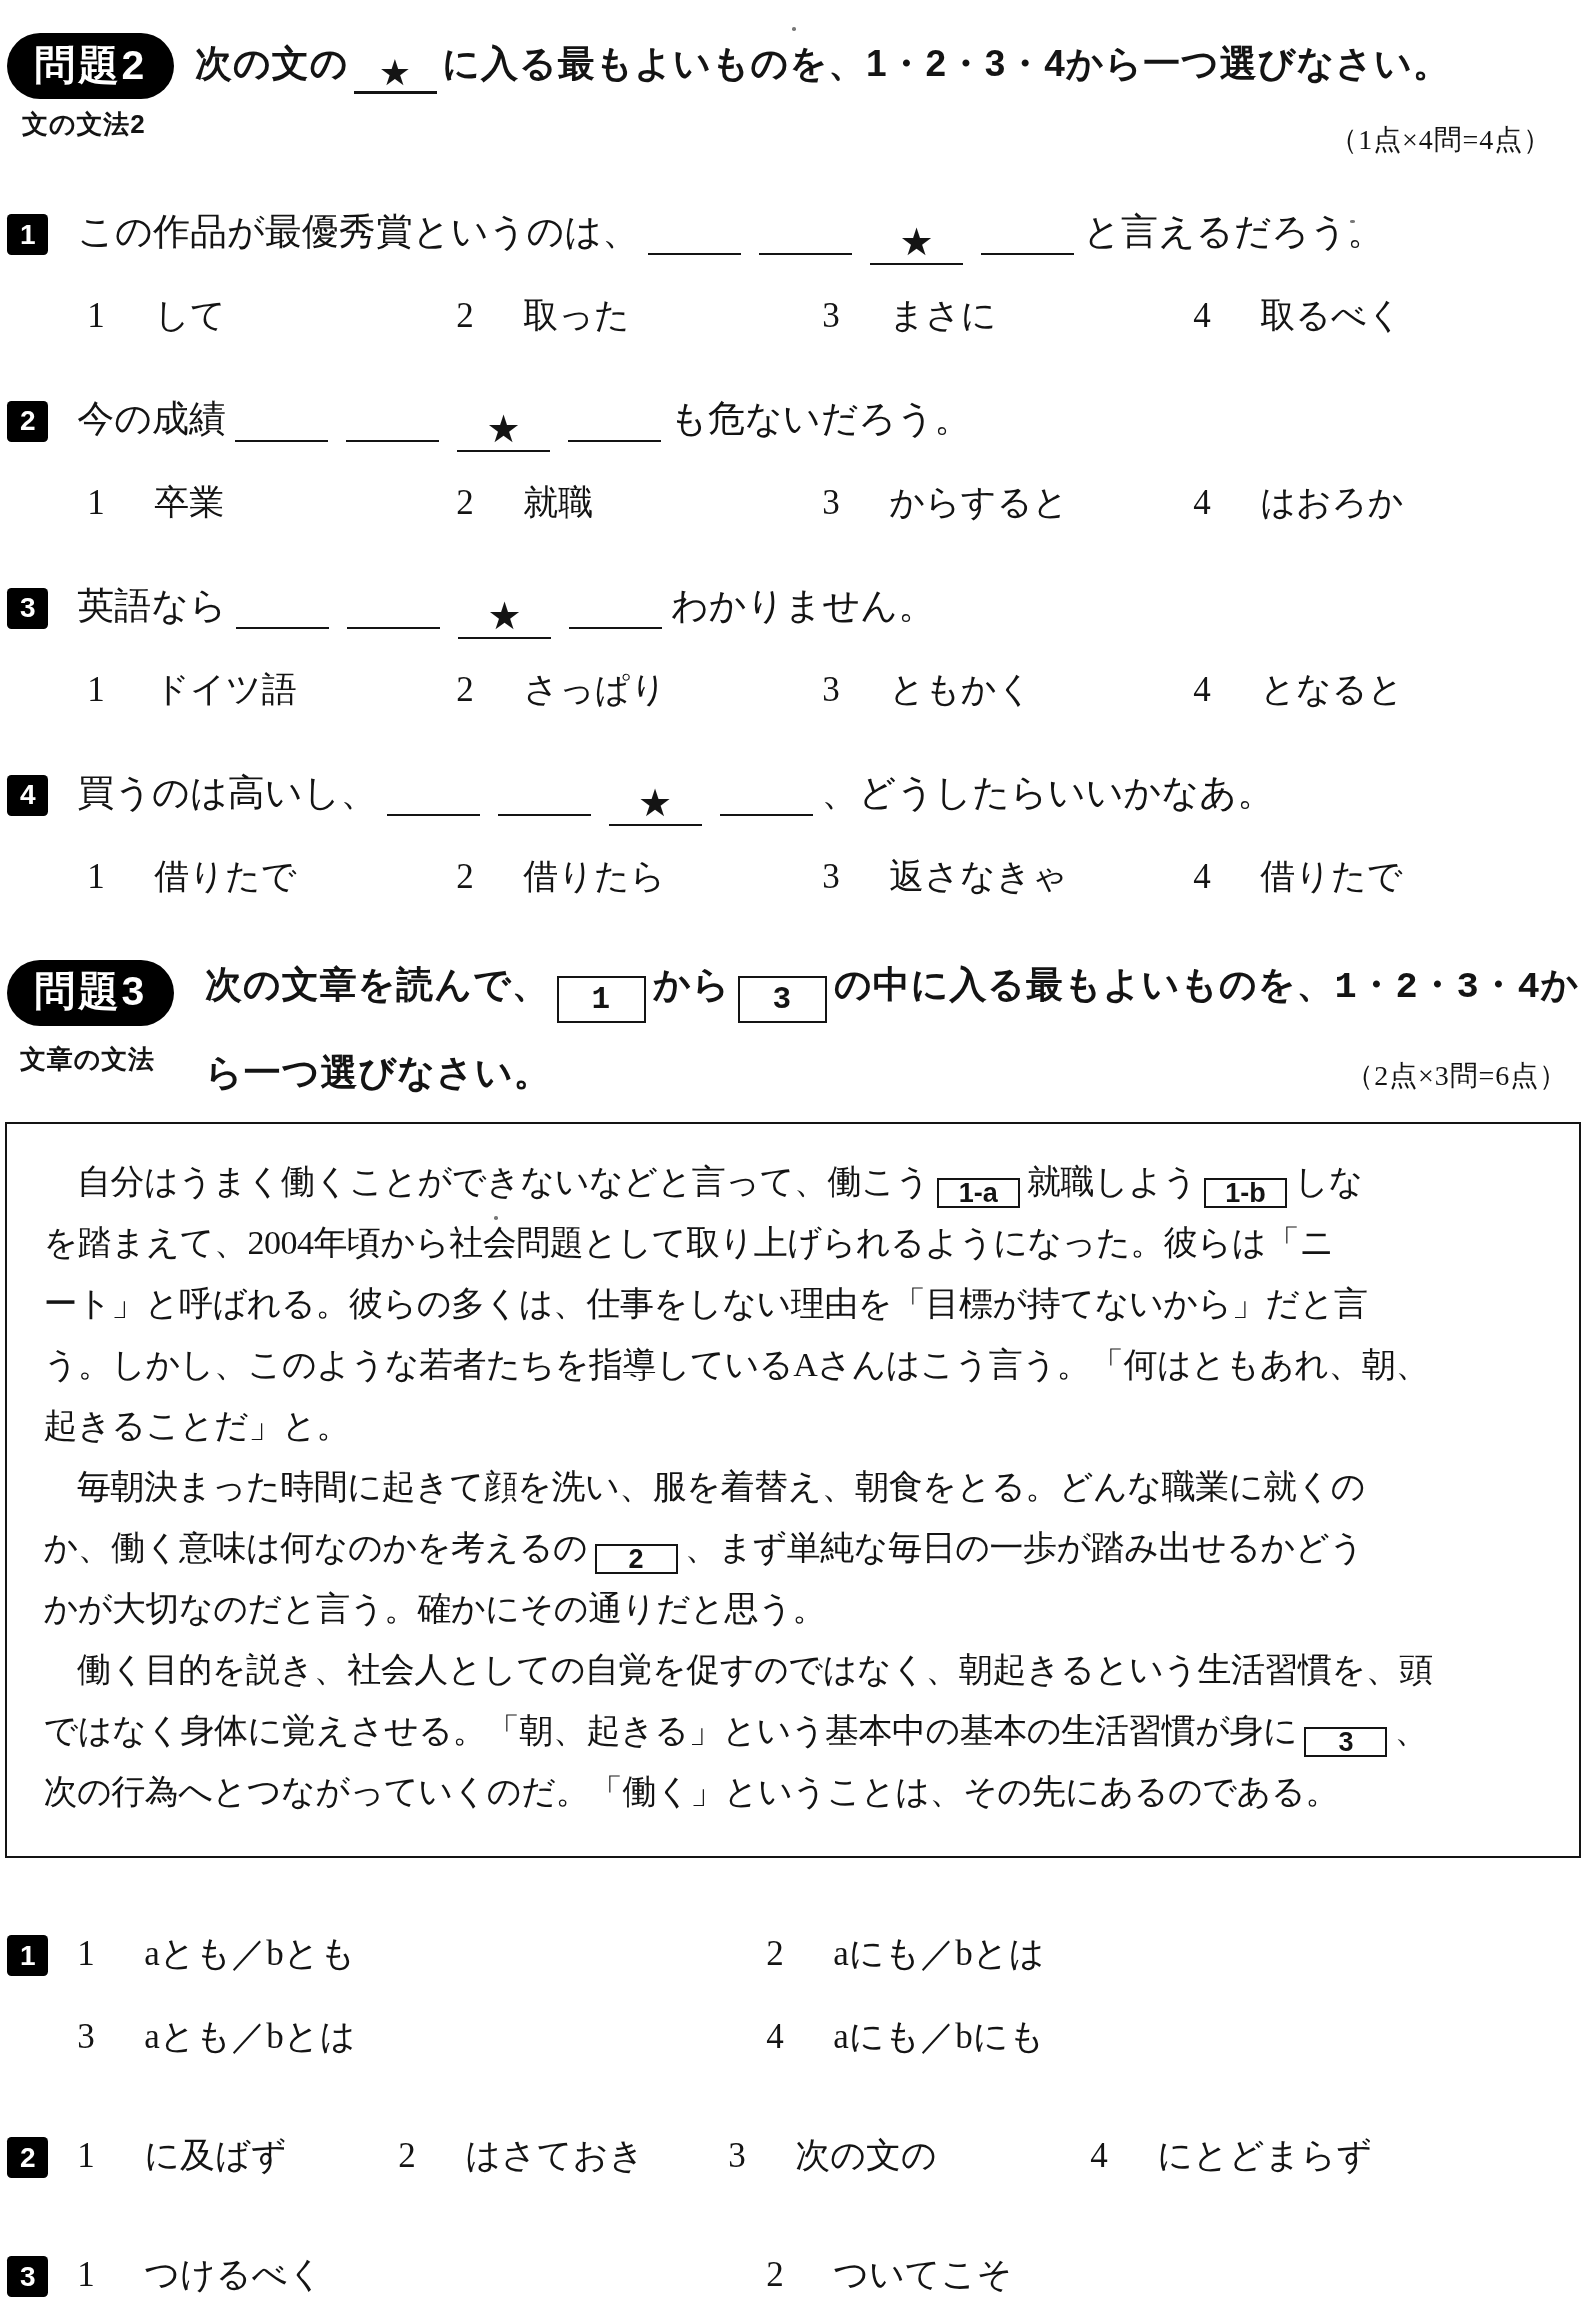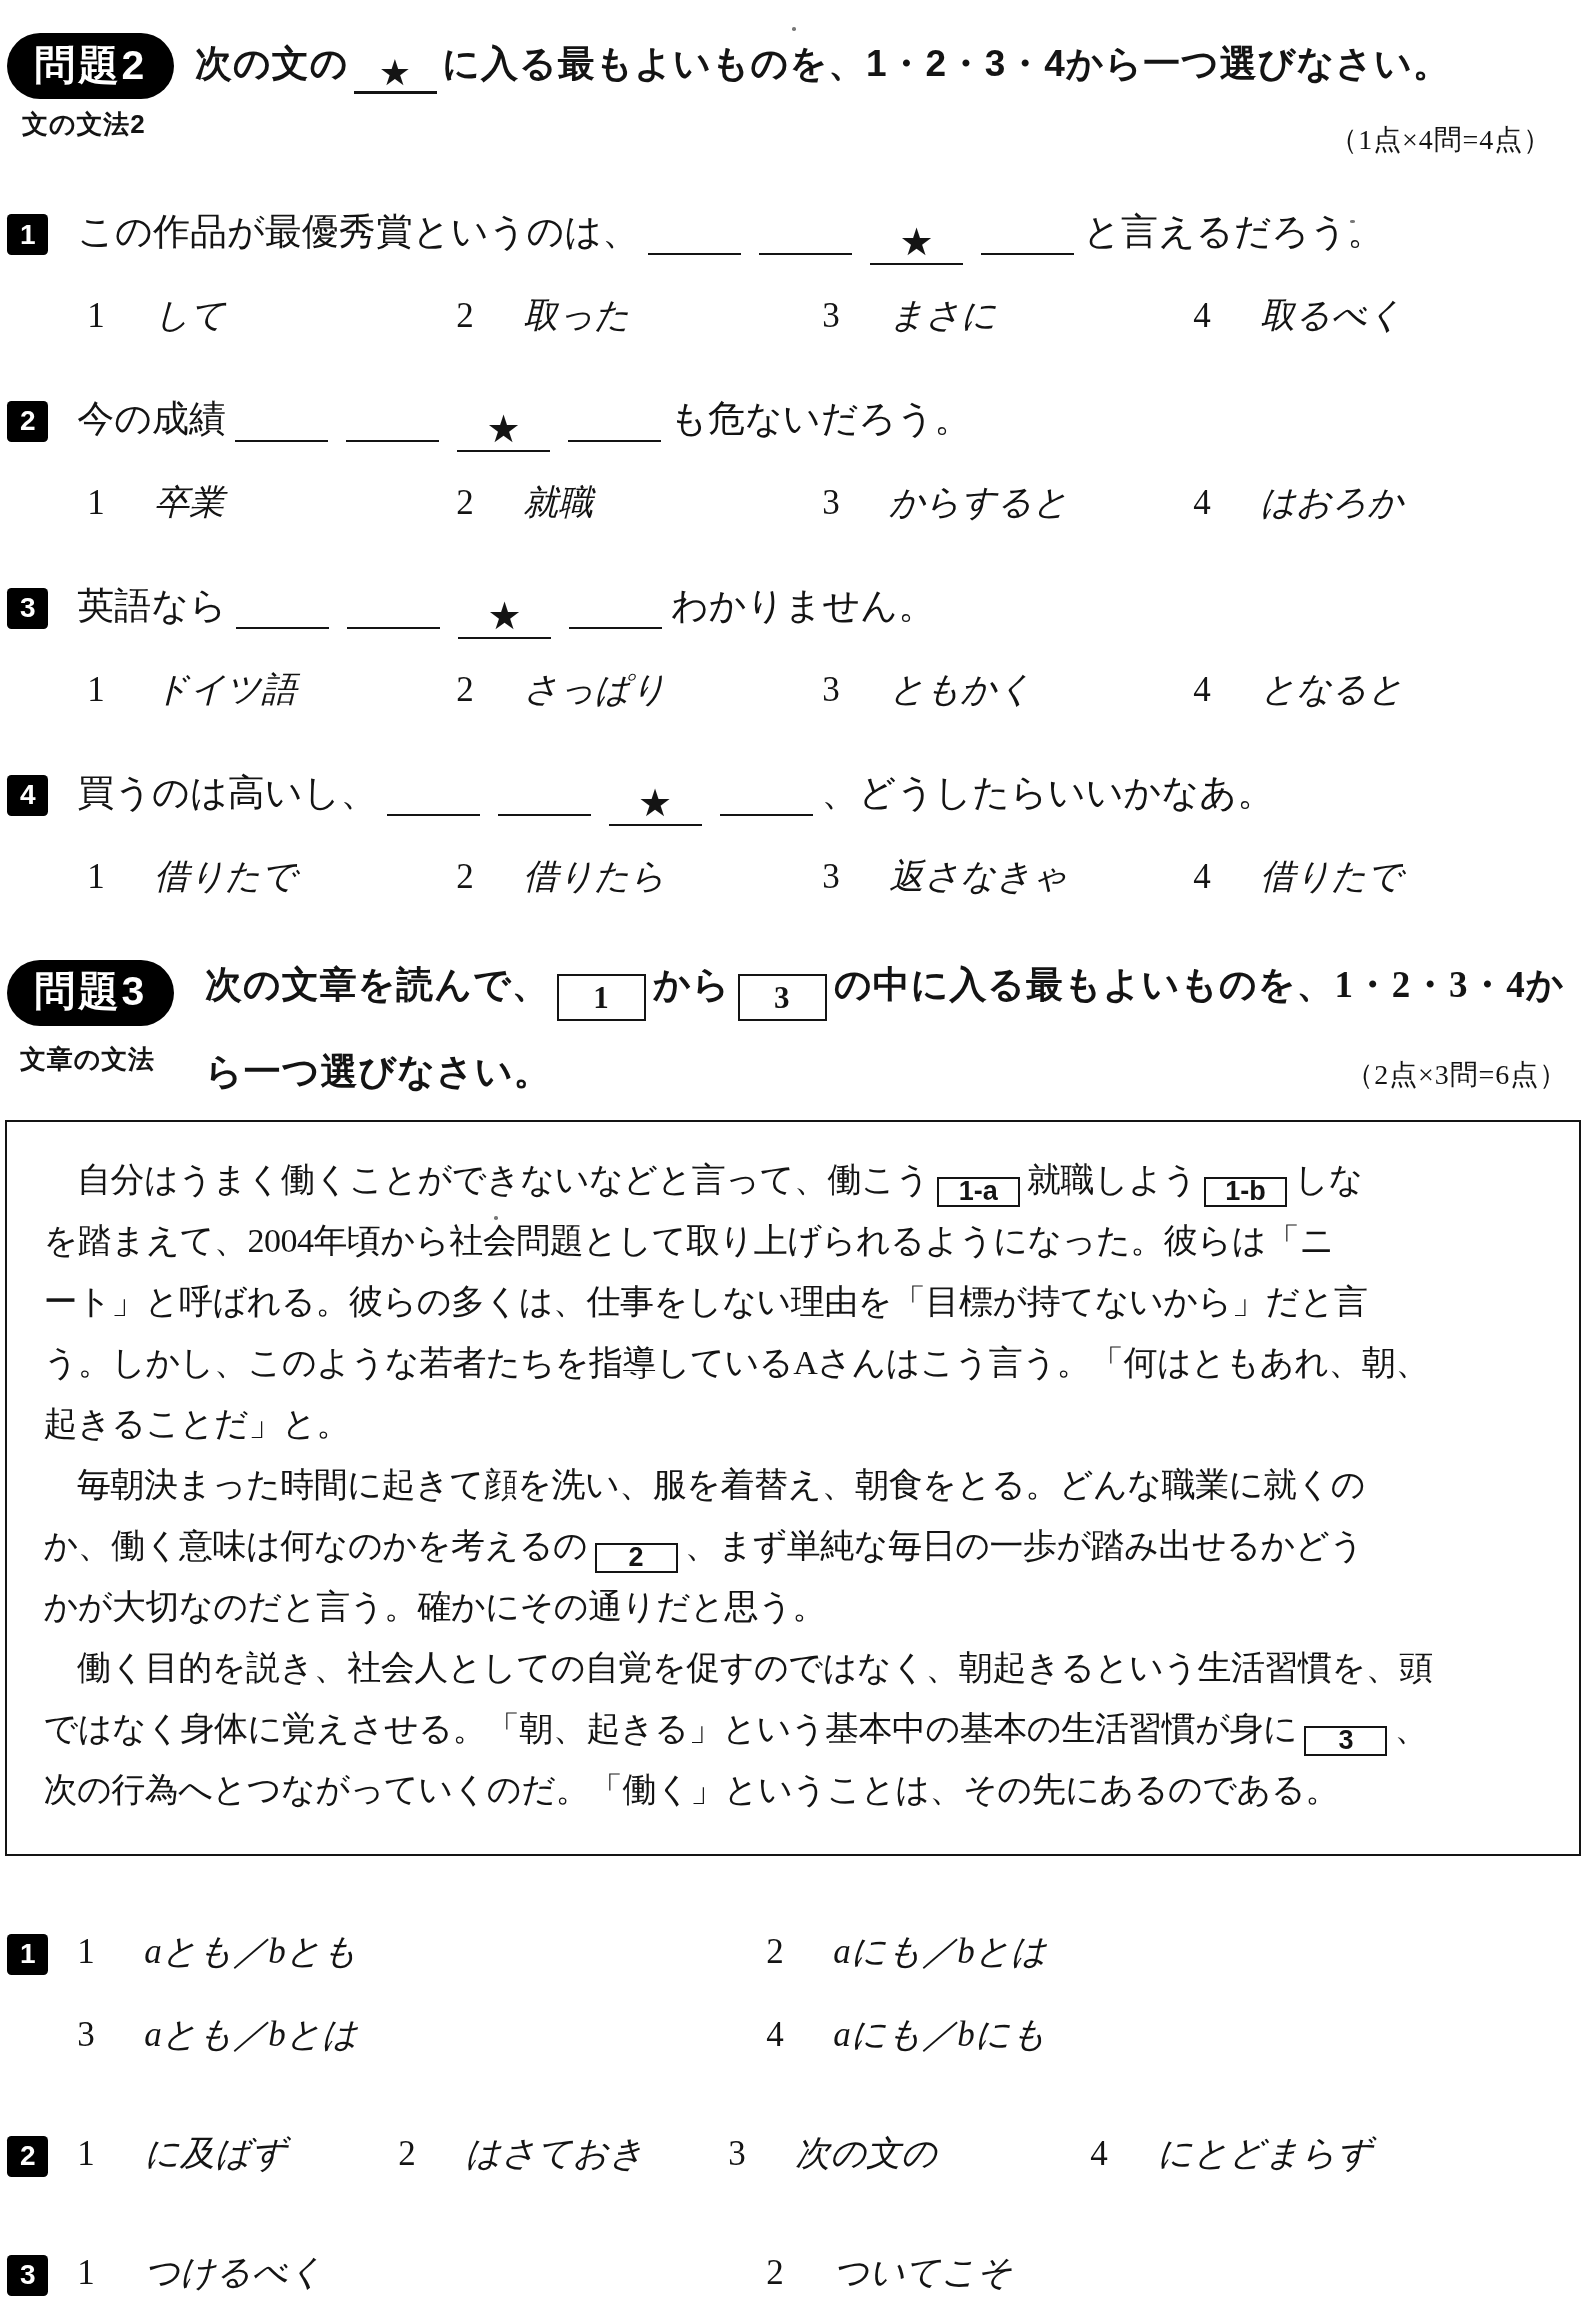--- a/index.html
+++ b/index.html
@@ -38,29 +38,29 @@
     font-family:"Liberation Sans","DejaVu Sans",sans-serif;font-weight:bold;font-size:28px;
   }
   .blank{display:inline-flex;align-items:flex-end;justify-content:center;
     width:93px;height:49px;border-bottom:2.7px solid #141414;vertical-align:-11px;
     margin:0 9px;font-size:38px;line-height:1.05;}
   .q-options{margin:27px 0 0 80px;}
   .grid4{display:grid;grid-template-columns:369px 366px 371px auto;font-size:35px;}
   .grid2{display:grid;grid-template-columns:689px auto;row-gap:25px;font-size:35px;}
   .optcell{display:flex;align-items:baseline;white-space:nowrap;}
   .optnum{width:40px;flex:0 0 auto;}
-  .opttext{margin-left:27px;font-style:italic;}
+  .opttext{margin-left:27px;}
 
   
   .p3-section{margin-top:60px;}
   .p3-header{display:flex;align-items:flex-start;gap:31px;margin-left:7.2px;}
   .p3-left{display:flex;flex-direction:column;align-items:flex-start;}
   .p3-left .sub-label{margin:16.3px 0 0 12.7px;}
   .p3-instr{flex:1;}
-  .p3-line1{font-family:Liberation Serif, serif;font-weight:bold;
+  .p3-line1{font-family:Liberation Mono, monospace;font-weight:bold;
     font-size:37px;letter-spacing:0.9px;white-space:nowrap;}
   .hbox{display:inline-flex;align-items:center;justify-content:center;
     border:2.7px solid #141414;min-width:89px;height:47px;vertical-align:-11px;
     font-size:31px;margin:0 7.2px;box-sizing:border-box;}
   .p3-line2row{display:flex;justify-content:space-between;align-items:baseline;
     margin-top:20px;padding-right:18px;}
   .p3-line2{font-family:"Liberation Sans","DejaVu Sans",sans-serif;font-weight:bold;
     font-size:37px;letter-spacing:0.9px;}
 
   

